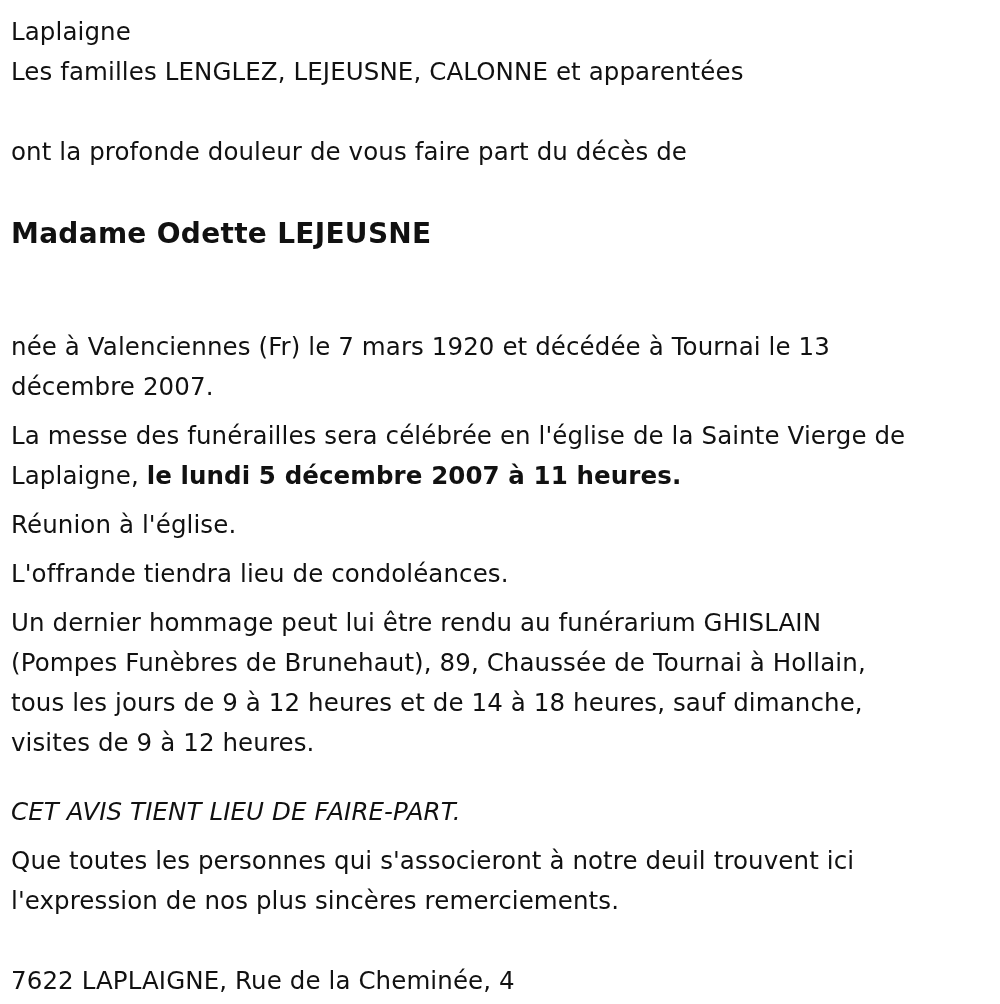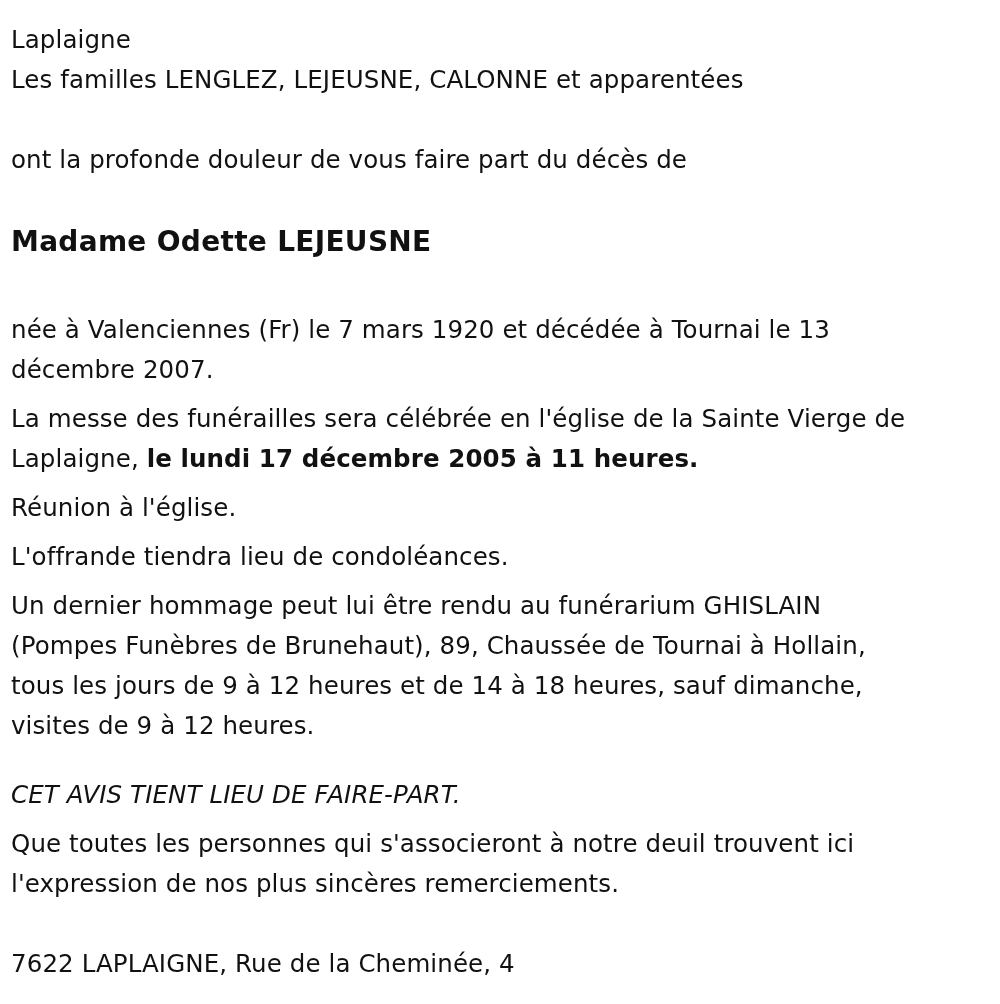--- a/index.html
+++ b/index.html
@@ -9,37 +9,37 @@
     }
     body {
       width: 1000px;
       height: 1004px;
       overflow: hidden;
       font-family: "DejaVu Sans", "Liberation Sans", sans-serif;
       color: #111111;
     }
     .doc {
       position: relative;
-      padding: 15px 0 0 11px;
+      padding: 7px 0 0 11px;
       font-size: 24.5px;
       line-height: 40px;
       letter-spacing: 0.1px;
     }
     .line { display: block; white-space: nowrap; }
     .p { margin: 0; }
     .header-block { padding-top: 5px; }
     .intro { margin-top: 40px; }
     .name {
       margin-top: 38px;
       font-weight: bold;
       font-size: 28px;
       line-height: 48px;
       letter-spacing: 0.3px;
     }
-    .birth { margin-top: 44px; }
+    .birth { margin-top: 69px; }
     .gap { margin-top: 9px; }
     .bold { font-weight: bold; }
     .italic { font-style: italic; margin-top: 29px; }
     .address { margin-top: 40px; }
   </style>
 </head>
 <body>
 
 <div class="doc">
 
@@ -52,21 +52,21 @@
 
   <h1 class="p name line">Madame Odette LEJEUSNE</h1>
 
   <div class="birth">
     <span class="line">née à Valenciennes (Fr) le 7 mars 1920 et décédée à Tournai le 13</span>
     <span class="line">décembre 2007.</span>
   </div>
 
   <div class="gap">
     <span class="line">La messe des funérailles sera célébrée en l'église de la Sainte Vierge de</span>
-    <span class="line"><span>Laplaigne, </span><span class="bold">le lundi 17 décembre 2005 à 11 heures.</span></span>
+    <span class="line"><span>Laplaigne, </span><span class="bold">le lundi 5 décembre 2007 à 11 heures.</span></span>
   </div>
 
   <p class="p gap line">Réunion à l'église.</p>
 
   <p class="p gap line">L'offrande tiendra lieu de condoléances.</p>
 
   <div class="gap">
     <span class="line">Un dernier hommage peut lui être rendu au funérarium GHISLAIN</span>
     <span class="line">(Pompes Funèbres de Brunehaut), 89, Chaussée de Tournai à Hollain,</span>
     <span class="line">tous les jours de 9 à 12 heures et de 14 à 18 heures, sauf dimanche,</span>

